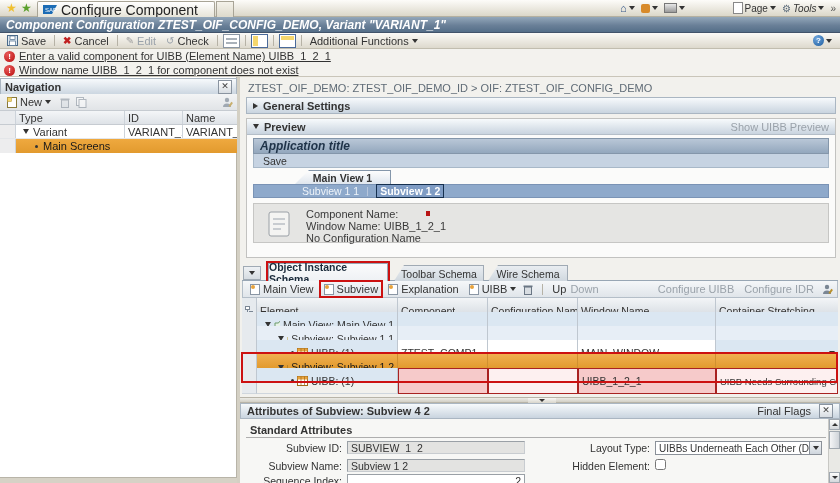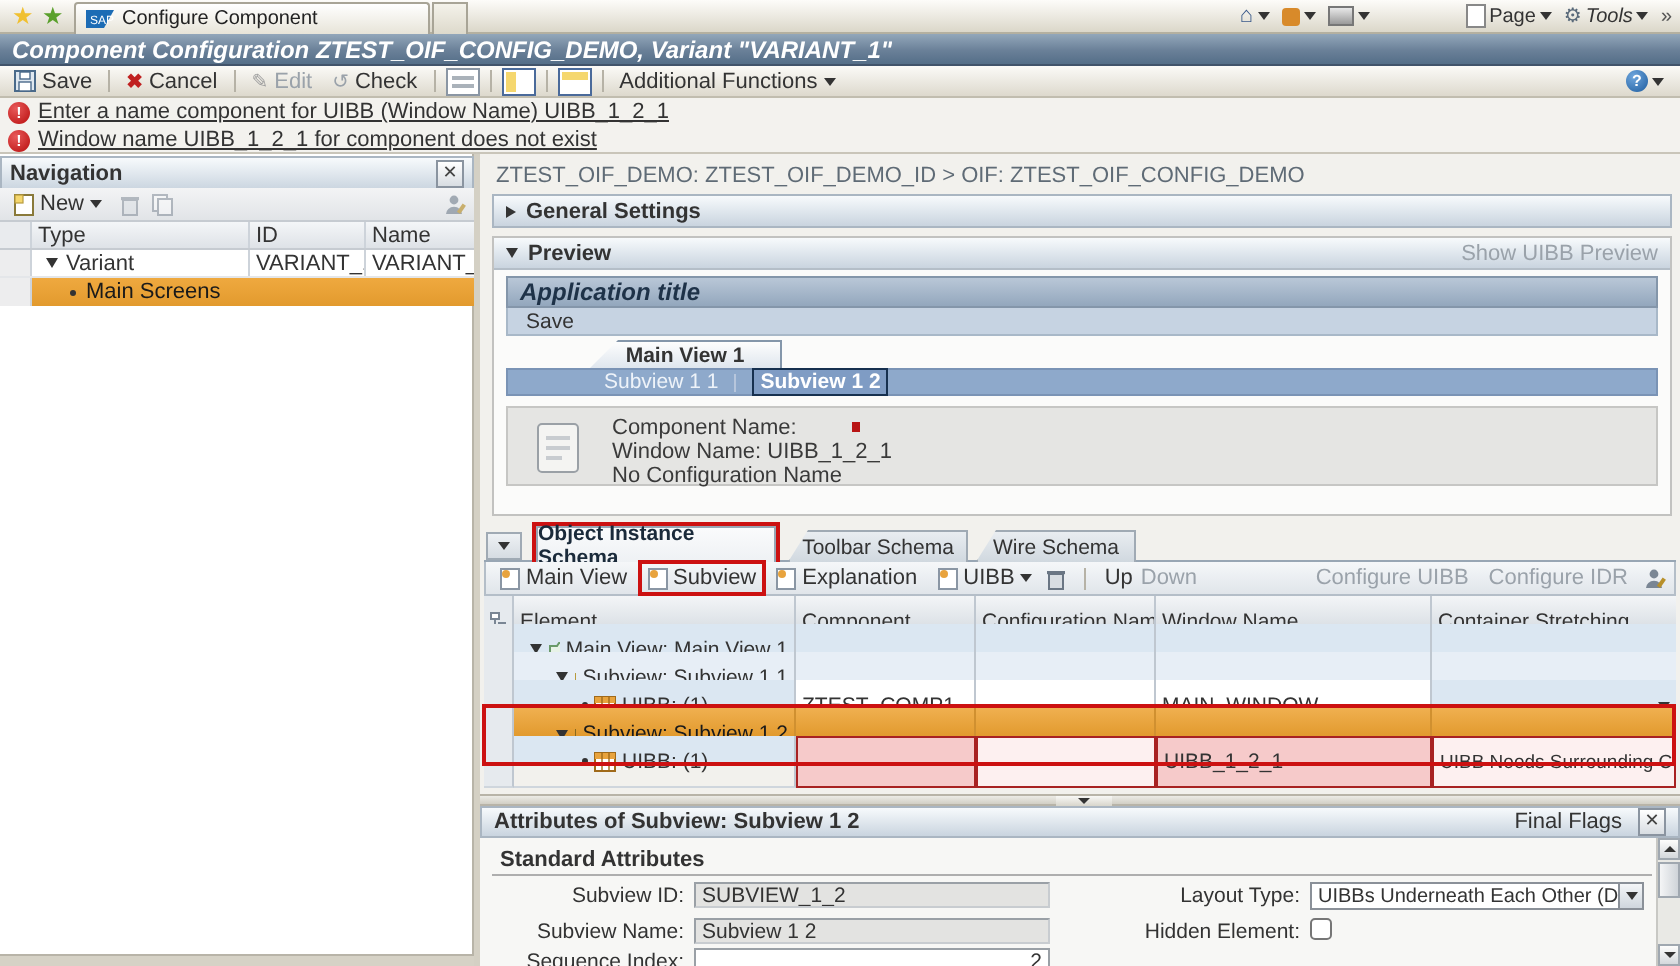--- a/index.html
+++ b/index.html
@@ -61,21 +61,21 @@
 <div id="app">
 
   <div class="abs" style="left:0;top:0;width:840px;height:17px;background:linear-gradient(#fdfcf9,#dbd7c9);border-bottom:1px solid #b4b0a0;">
     <span class="abs" style="left:6px;top:1px;color:#f0c030;font-size:12px;">★</span>
     <span class="abs" style="left:21px;top:1px;color:#5aa02c;font-size:12px;">★</span>
     <div class="abs flex" style="left:37px;top:1px;width:178px;height:16px;background:linear-gradient(#ffffff,#e7e4d8);border:1px solid #a8a496;border-bottom:none;border-radius:2px 2px 0 0;padding-left:5px;gap:4px;">
       <svg width="14" height="9">
           <polygon points="0,0 14,0 9,9 0,9" fill="#1c6cb5"></polygon>
           <text x="2" y="7" font-size="6" fill="#fff" font-family="Liberation Sans">SAP</text>
         </svg>
-      <span style="font-size:10px;color:#222;">Configure Component</span>
+      <span style="font-size:14px;color:#222;">Configure Component</span>
     </div>
     <div class="abs" style="left:216px;top:1px;width:18px;height:16px;background:linear-gradient(#f4f2ea,#ddd9cb);border:1px solid #a8a496;border-bottom:none;"></div>
     <div class="abs flex" style="right:4px;top:1px;height:14px;gap:6px;">
       <span class="flex" style="gap:2px;">
           <span style="font-size:11px;color:#3a5a8a;">⌂</span>
           <span class="dd"></span>
         </span>
       <span class="flex" style="gap:2px;">
           <span style="width:9px;height:9px;background:#d88a2a;border-radius:2px;display:inline-block;"></span>
           <span class="dd"></span>
@@ -145,21 +145,21 @@
       </span>
     <span class="abs flex" style="right:8px;top:2px;gap:2px;">
       <span class="help-ic">?</span>
         <span class="dd"></span>
       </span>
   </div>
 
   <div class="abs" style="left:0;top:49px;width:840px;height:28px;background:#f3f2ee;border-bottom:1px solid #c9c5b9;">
     <div class="flex" style="height:14px;padding-left:4px;gap:4px;">
       <span class="err-ic">!</span>
-      <a style="color:#333;text-decoration:underline;cursor:pointer;">Enter a name component for UIBB (Window Name) UIBB_1_2_1</a>
+      <a style="color:#333;text-decoration:underline;cursor:pointer;">Enter a valid component for UIBB (Element Name) UIBB_1_2_1</a>
     </div>
     <div class="flex" style="height:14px;padding-left:4px;gap:4px;">
       <span class="err-ic">!</span>
       <a style="color:#333;text-decoration:underline;cursor:pointer;">Window name UIBB_1_2_1 for component does not exist</a>
     </div>
   </div>
 
   <div class="abs" style="left:0;top:77px;width:237px;height:400px;background:#fff;border-right:1px solid #b8b4a8;">
     <div class="abs flex grad-hdr" style="left:0;top:1px;width:237px;height:18px;padding:0 4px;justify-content:space-between;">
       <span class="bold">Navigation</span>
@@ -424,21 +424,21 @@
   </div>
   <div class="abs annot" style="left:241px;top:352px;width:597px;height:31px;"></div>
 
   <div class="abs" style="left:240px;top:397px;width:600px;height:6px;background:linear-gradient(#ecebe6,#d2cfc5);border-top:1px solid #b8b4a8;border-bottom:1px solid #b8b4a8;">
     <span class="abs flex" style="left:288px;top:0;width:28px;height:5px;background:linear-gradient(#f8f8f6,#d8d5cb);justify-content:center;">
       <span class="dd" style="border-top-width:3px;"></span>
       </span>
   </div>
 
   <div class="abs flex grad-hdr" style="left:240px;top:403px;width:600px;height:16px;padding:0 6px;justify-content:space-between;">
-    <span class="bold">Attributes of Subview: Subview 1 2</span>
+    <span class="bold">Attributes of Subview: Subview 4 2</span>
     <span class="flex" style="gap:8px;">
       <span>Final Flags</span>
       <span class="xbox">✕</span>
       </span>
   </div>
   <div class="abs" style="left:240px;top:419px;width:600px;height:64px;background:#f7f7f5;">
     <span class="abs bold" style="left:10px;top:5px;">Standard Attributes</span>
     <span class="abs" style="left:6px;top:18px;width:580px;height:1px;background:#aeaeae;"></span>
 
     <span class="abs formlab" style="left:10px;top:23px;width:92px;">Subview ID:</span>

